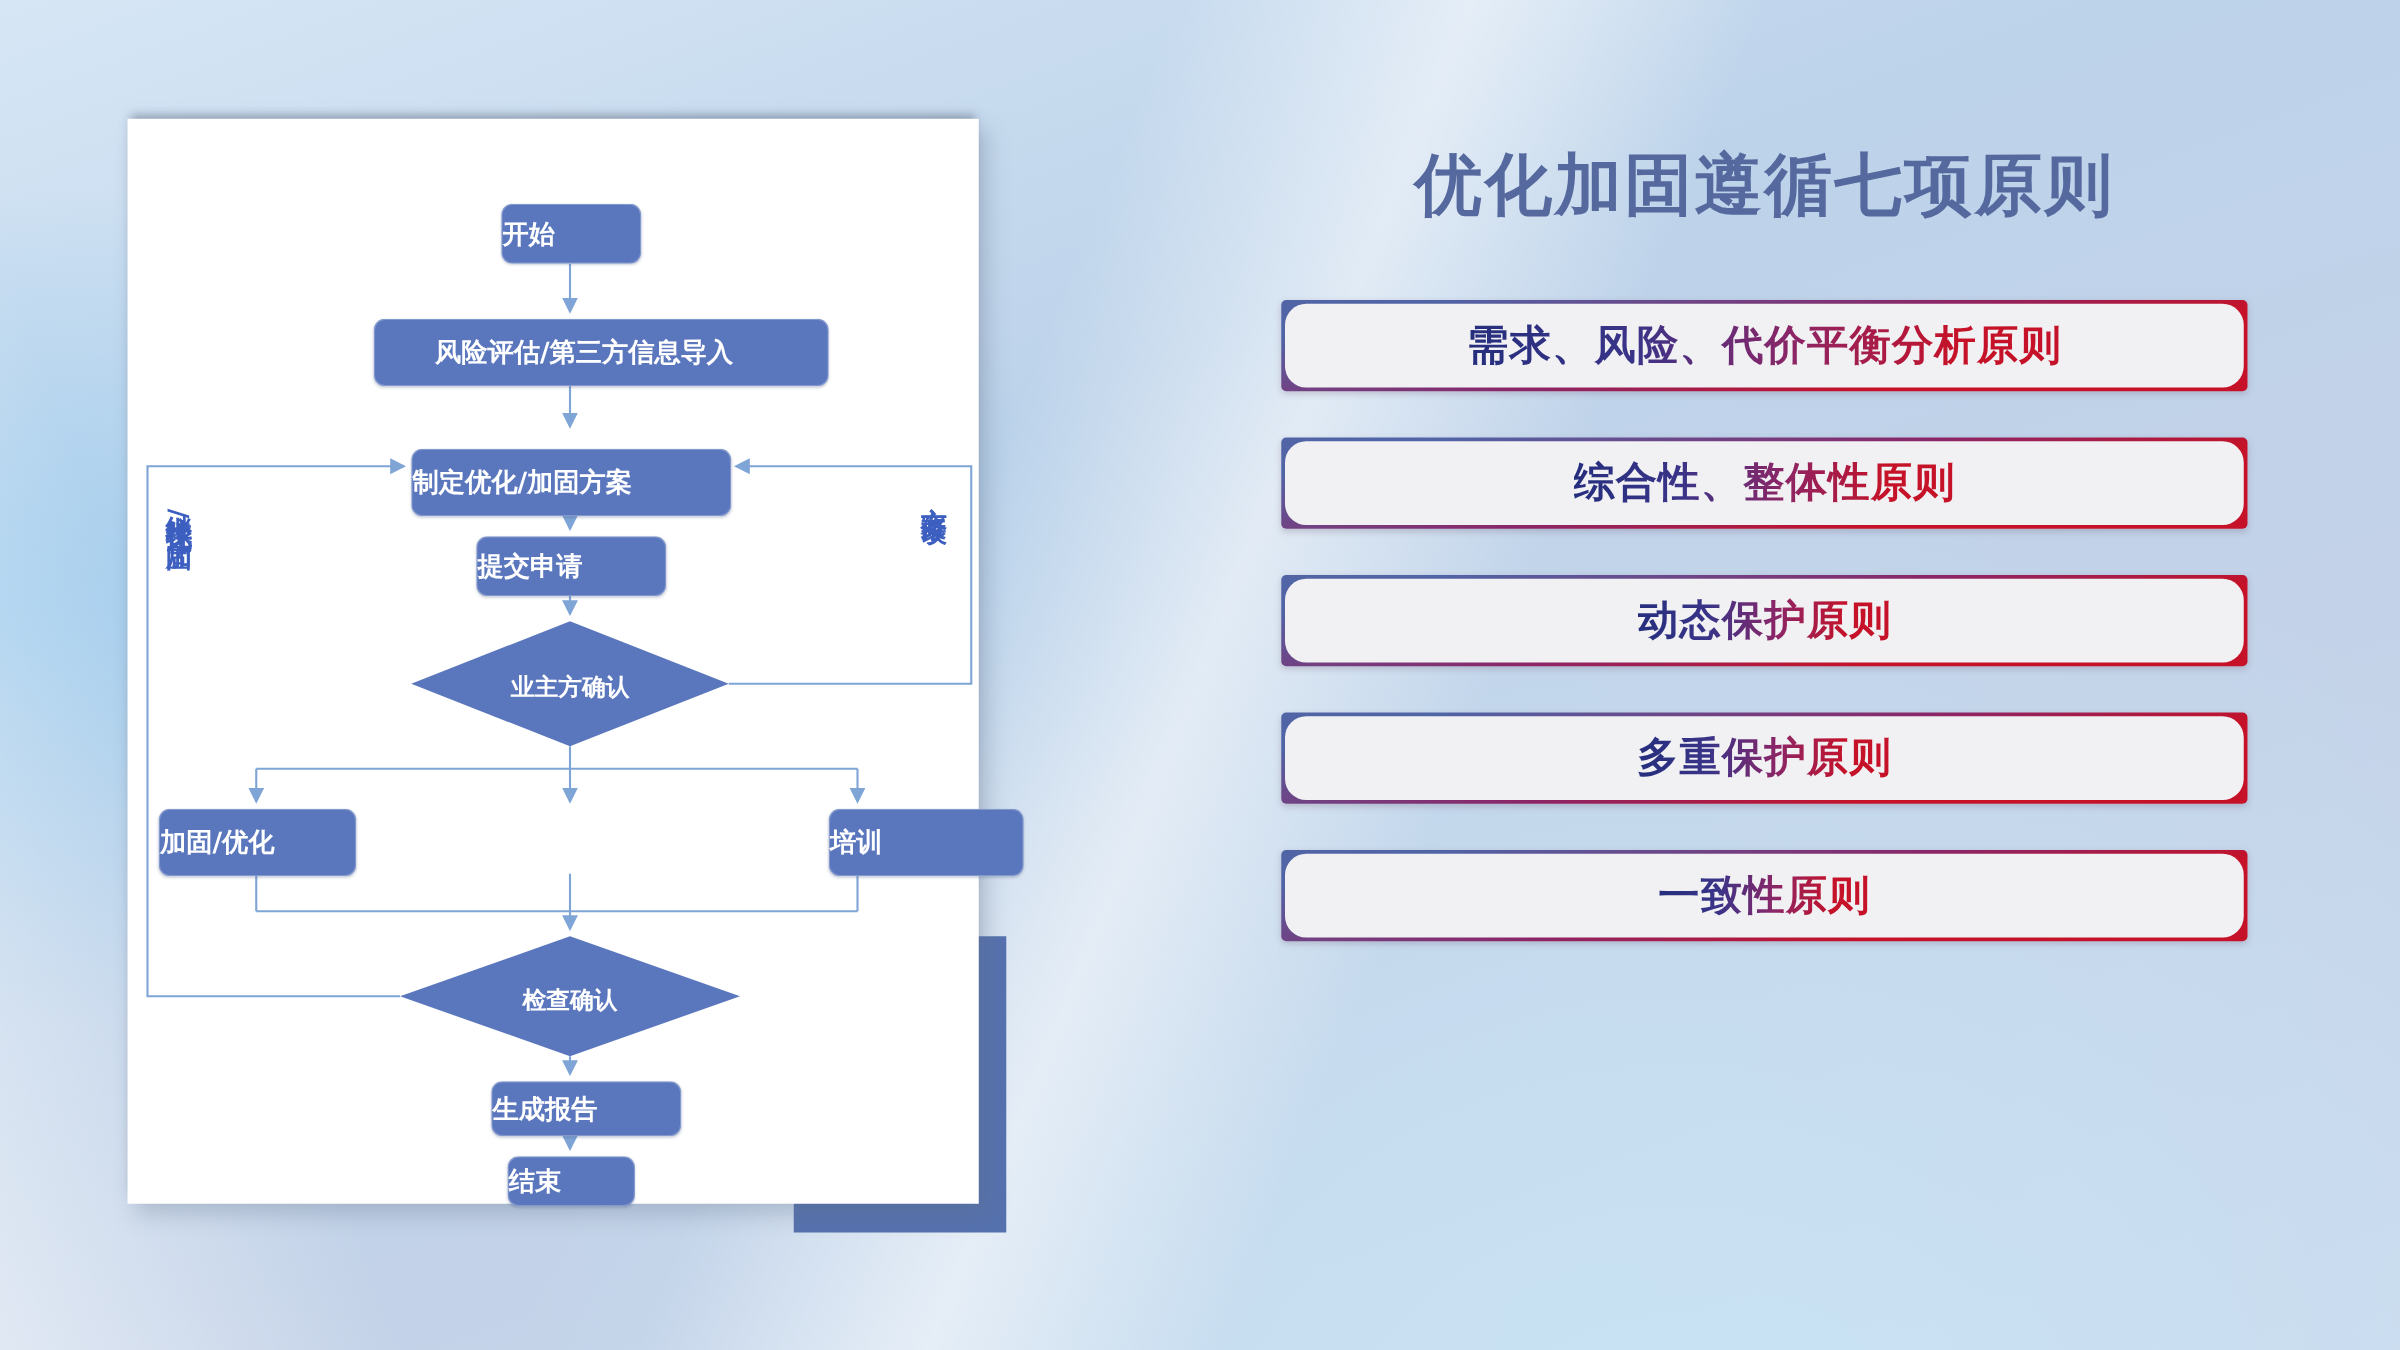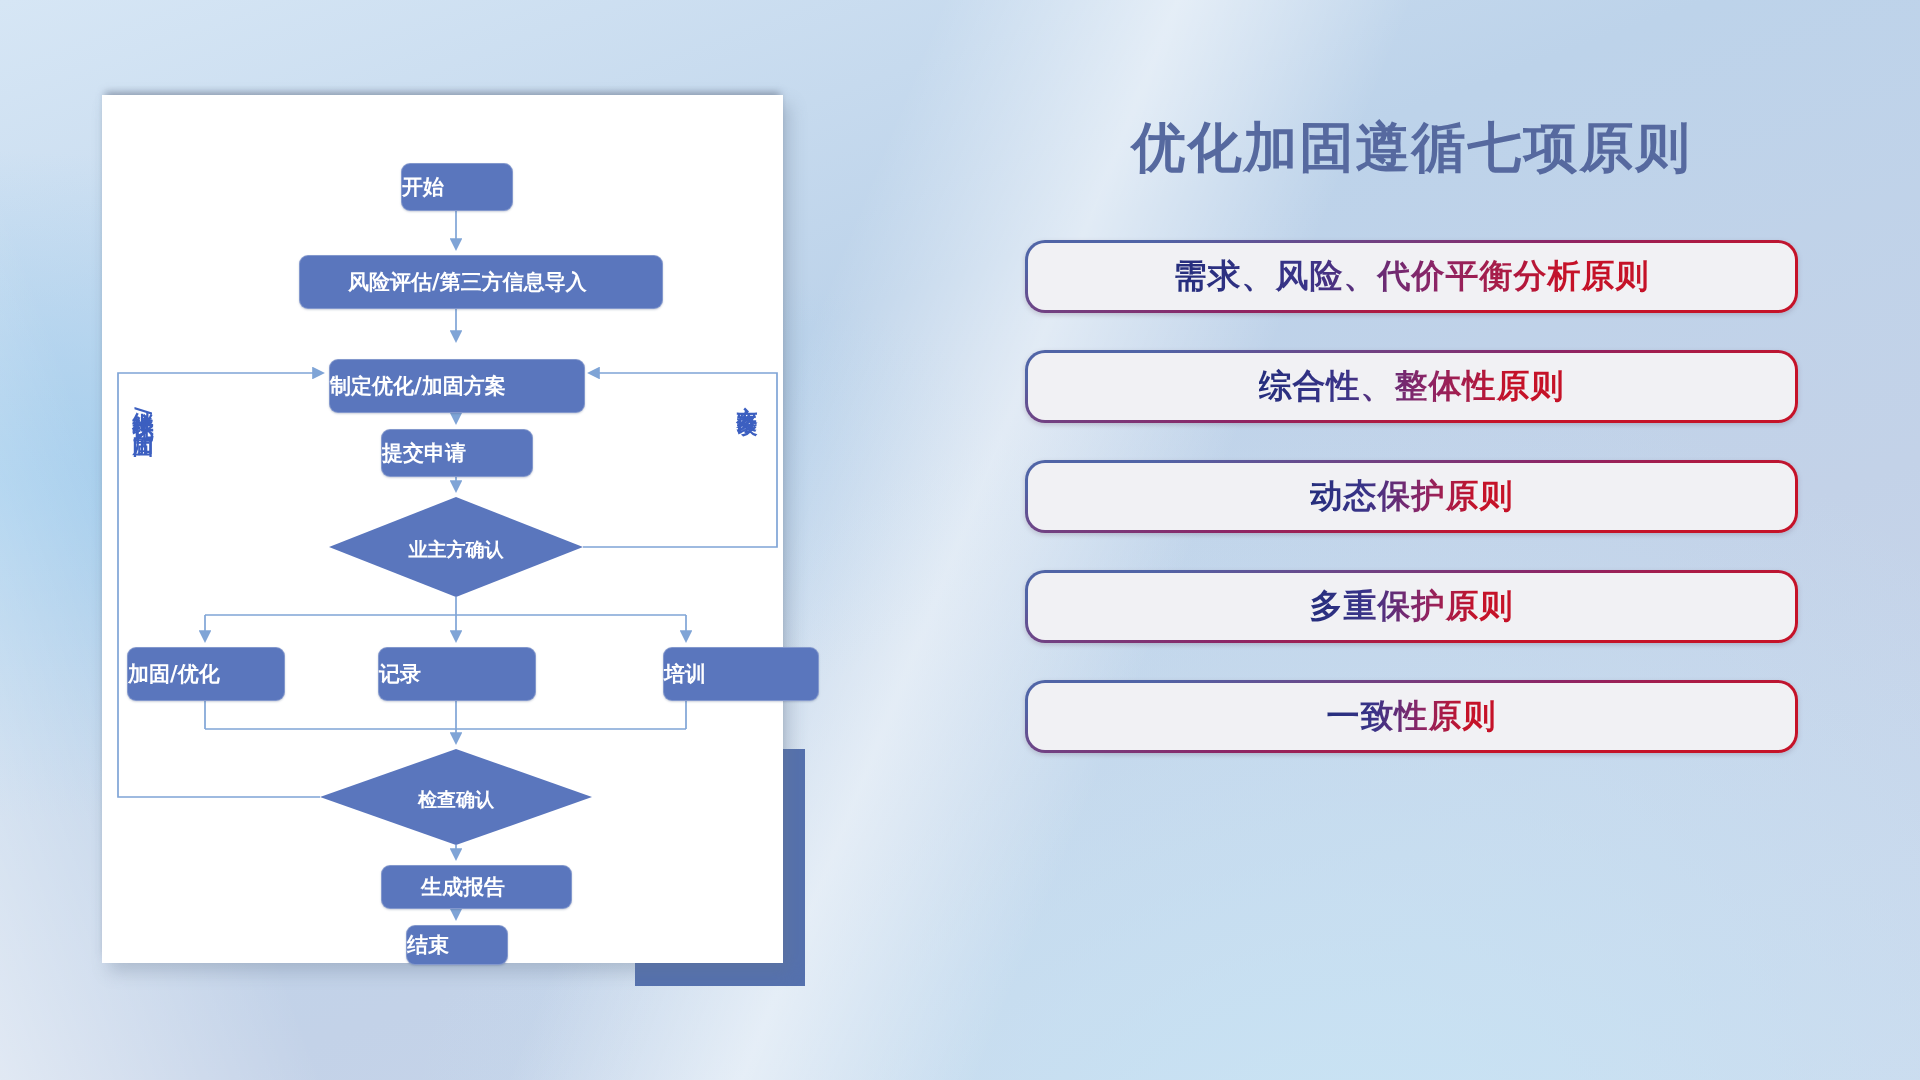--- a/index.html
+++ b/index.html
@@ -42,36 +42,36 @@
     position:absolute;writing-mode:vertical-rl;text-orientation:mixed;
     color:#3c5fc0;font-weight:bold;font-size:21px;letter-spacing:3px;line-height:1;
   }
   .n-start {left:299px;top:68px;width:110px;height:46px;}
   .n-risk  {left:197px;top:160px;width:314px;height:52px;padding-left:48px;}
   .n-plan  {left:227px;top:252px;width:254px;height:52px;margin-top:12px;}
   .n-submit{left:279px;top:334px;width:150px;height:46px;}
   .n-row1  {left:25px;top:552px;width:156px;height:52px;}
   .n-row2  {left:276px;top:552px;width:156px;height:52px;}
   .n-row3  {left:525px;top:552px;width:154px;height:52px;margin-left:36px;}
-  .n-report{left:279px;top:770px;width:150px;height:42px;padding-left:39px;}
+  .n-report{left:291px;top:770px;width:150px;height:42px;}
   .n-end   {left:304px;top:830px;width:100px;height:38px;}
   .d1-label{left:254px;top:442px;}
   .d2-label{left:254px;top:692px;}
   .l-left  {left:30px;top:300px;height:170px;}
   .l-right {left:634px;top:294px;height:110px;}
 
   
   .panel-title{
     position:absolute;left:1025px;top:112px;width:773px;
     text-align:center;font-size:54px;font-weight:800;letter-spacing:2px;
     color:#56699f;
   }
   .p-box{
     position:absolute;left:1025px;width:773px;height:73px;
-    border-radius:20px;padding:3px;box-sizing:border-box;
+    border-radius:4px;padding:3px;box-sizing:border-box;
     background:linear-gradient(168deg,#5064a6 12%,#8c2566 48%,#c51228 72%);
     box-shadow:0 2px 5px rgba(110,95,120,.28);
   }
   .p-inner{
     width:100%;height:100%;border-radius:17px;background:#f1f1f4;
     display:flex;align-items:center;justify-content:center;
   }
   .p-label{
     font-size:33px;font-weight:600;letter-spacing:1px;white-space:nowrap;
     color:#a4144c;
@@ -132,23 +132,20 @@
     <div class="fnode n-plan">
       <span>制定优化/加固方案</span>
     </div>
     <div class="fnode n-submit">
       <span>提交申请</span>
     </div>
     <div class="fdiamond-label d1-label">业主方确认</div>
     <div class="fnode n-row1">
       <span>加固/优化</span>
     </div>
-    <div class="fnode n-row2">
-      <span>记录</span>
-    </div>
     <div class="fnode n-row3">
       <span>培训</span>
     </div>
     <div class="fdiamond-label d2-label">检查确认</div>
     <div class="fnode n-report">
       <span>生成报告</span>
     </div>
     <div class="fnode n-end">
       <span>结束</span>
     </div>

